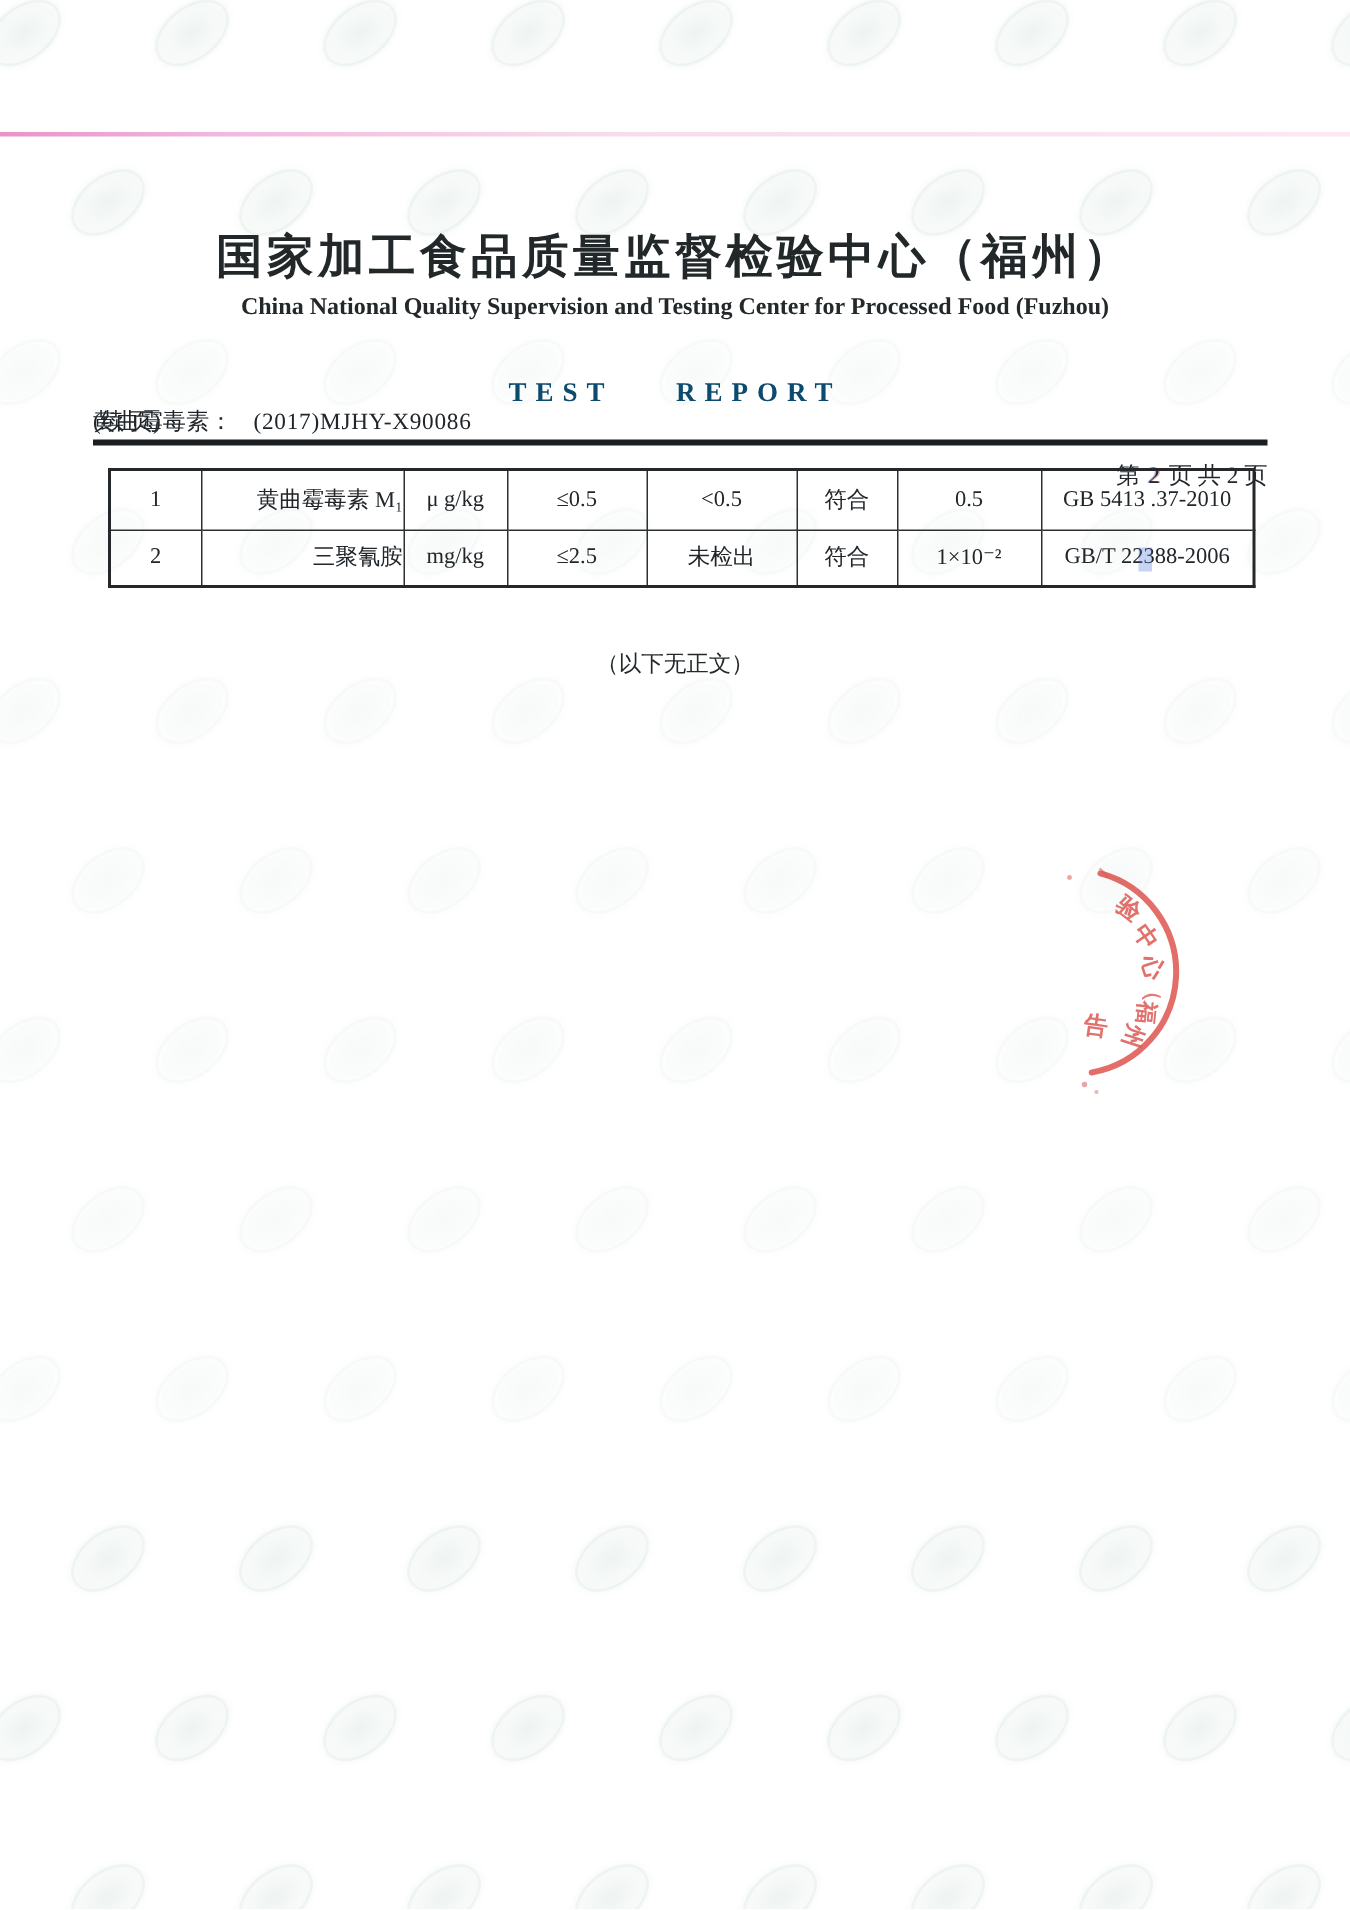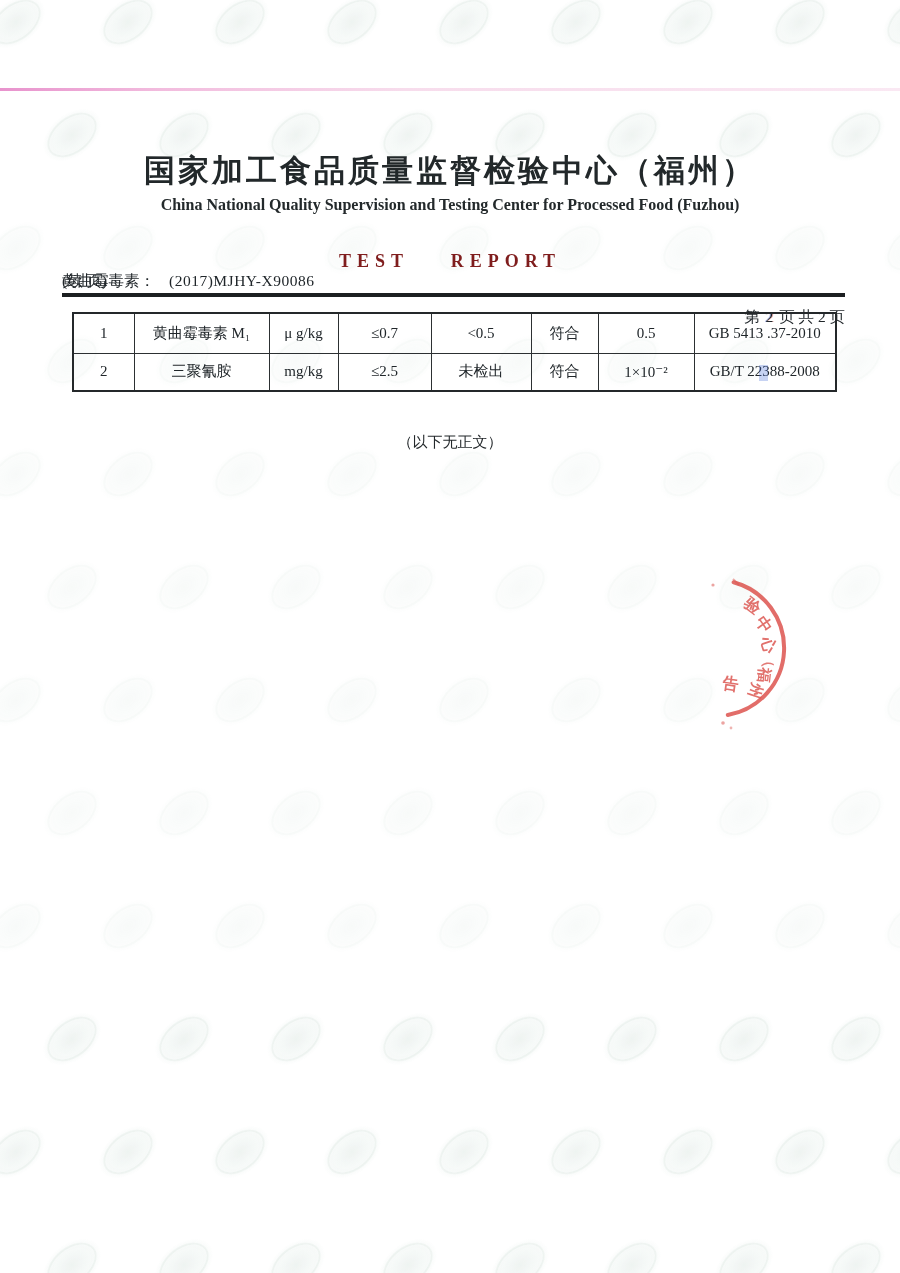--- a/index.html
+++ b/index.html
@@ -35,21 +35,21 @@
   .hdr-en{
     position:absolute;left:0;top:196px;width:100%;
     text-align:center;font-size:16px;font-weight:bold;color:#23292b;
   }
   .title-cn{
     position:absolute;left:0;top:219px;width:100%;
     text-align:center;font-size:30px;font-weight:bold;color:#22282a;white-space:pre;
   }
   .title-en{
     position:absolute;left:0;top:251px;width:100%;
-    text-align:center;font-size:18px;font-weight:bold;letter-spacing:6px;color:#7f1d1d;white-space:pre;
+    text-align:center;font-size:18px;font-weight:bold;letter-spacing:6px;color:#0c4a6e;white-space:pre;
   }
   
   .repline{position:absolute;left:62px;top:271px;width:783px;height:20px;font-size:15.5px;color:#20262a;}
   .repline .left{position:absolute;left:0;top:0;}
   .repline .left .num{margin-left:14px;letter-spacing:0.5px;}
   .repline .center{position:absolute;left:0;width:100%;top:0;}
   .repline .right{position:absolute;right:0;top:0;margin-top:36px;}
   .repline .right .cur{
     padding:0 2px;
     text-shadow:1px 0 rgba(190,60,60,0.45),-1px 0 rgba(60,80,190,0.45);
@@ -57,21 +57,21 @@
   .black-rule{position:absolute;left:62px;top:293px;width:783px;height:4px;background:#1c1f21;}
   
   .tblwrap{position:absolute;left:72px;top:312px;}
   table{border-collapse:collapse;table-layout:fixed;width:763px;font-size:15px;color:#20262a;}
   td{border:1.5px solid #2c3032;text-align:center;vertical-align:middle;padding:0;overflow:hidden;}
   table{border:2px solid #24282a;}
   tr.hrow{height:41px;}
   tr.r1{height:40px;}
   tr.r2{height:38px;}
   td.th{white-space:pre-line;line-height:1.22;font-size:15px;}
-  td.item{text-align:center;padding-left:0;}
+  td.item{text-align:right;padding-left:0;}
   td.rel{position:relative;}
   .artifact{position:absolute;pointer-events:none;}
   .a-glitch{
     left:62px;top:12px;width:8px;height:14px;opacity:.85;
     background:linear-gradient(180deg,#ffe14d 0%,#7ddb4a 45%,#e05050 80%,#3a7fe0 100%);
   }
   .a-blue{
     left:64px;top:11px;width:9px;height:16px;
     background:rgba(70,110,215,0.30);
   }
@@ -222,36 +222,36 @@
         <col style="width:100px">
           <col style="width:67px">
           <col style="width:96px">
           <col style="width:142px">
       </colgroup>
       <tbody>
       <tr class="r1">
         <td>1</td>
         <td class="item">黄曲霉毒素 M₁</td>
         <td>μ g/kg</td>
-        <td>≤0.7</td>
+        <td>≤0.5</td>
         <td>&lt;0.5</td>
         <td>符合</td>
         <td>0.5</td>
         <td>GB 5413 .37-2010</td>
       </tr>
       <tr class="r2">
         <td>2</td>
         <td class="item">三聚氰胺</td>
         <td>mg/kg</td>
         <td>≤2.5</td>
         <td>未检出</td>
         <td>符合</td>
         <td>1×10⁻²</td>
         <td class="rel">
-          <span>GB/T 22388-2008</span>
+          <span>GB/T 22388-2006</span>
           <span class="artifact a-blue"></span>
         </td>
       </tr>
     </tbody>
       </table>
   </div>
 
   <div class="note">（以下无正文）</div>
 
   <svg class="stamp" viewBox="0 0 180 180">

